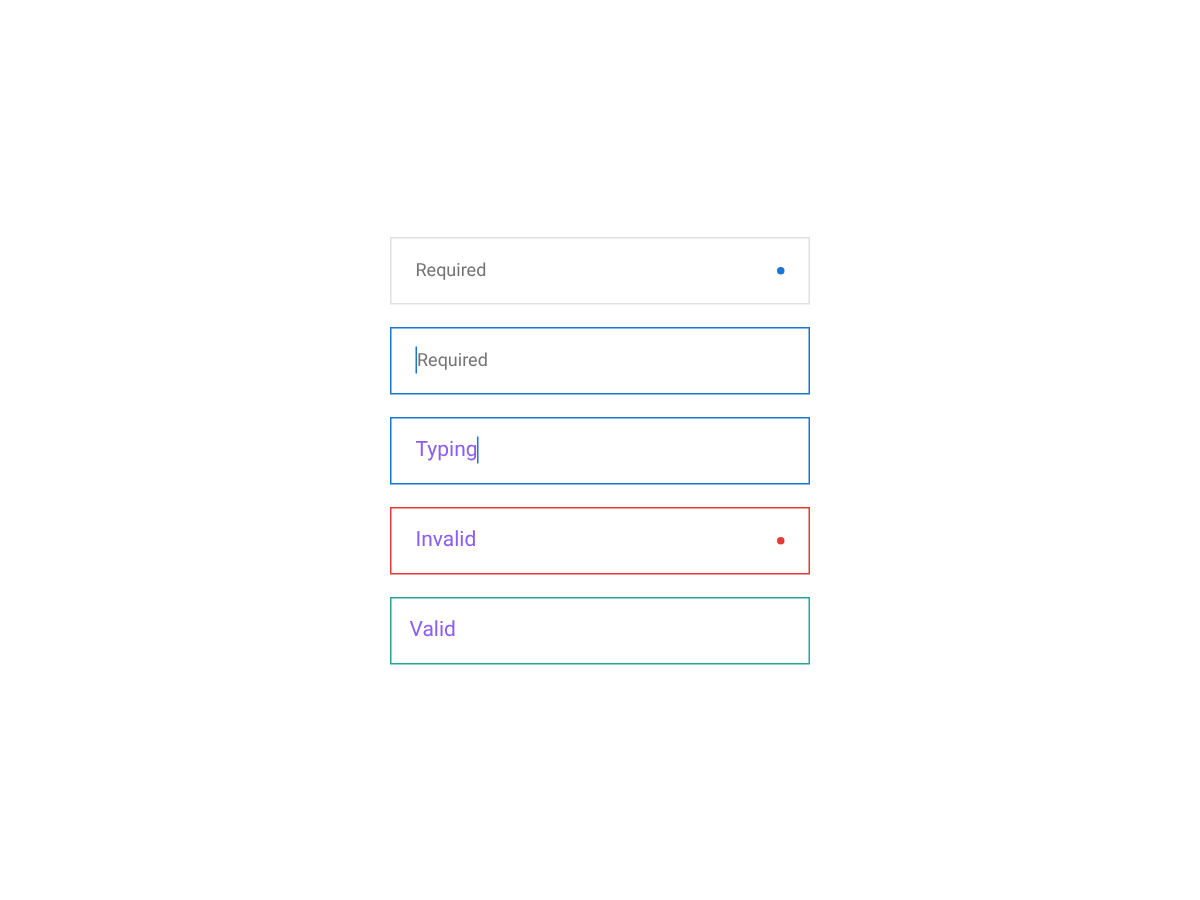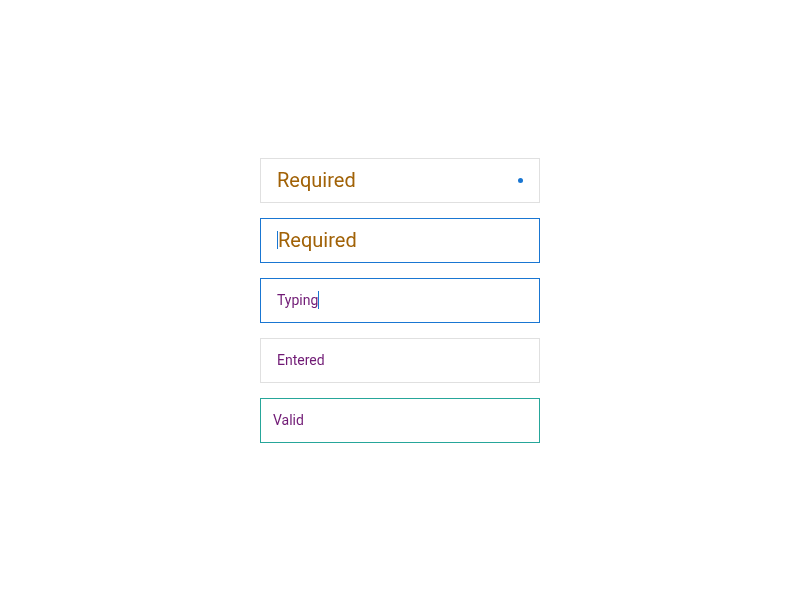--- a/index.html
+++ b/index.html
@@ -35,26 +35,26 @@
       border-color: #1976d2;
     }
     .field.invalid {
       border-color: #e53935;
     }
     .field.valid {
       border-color: #26a69a;
       padding-left: 12px;
     }
     .placeholder-text {
-      color: #a16207;
-      font-size: 20px;
+      color: #737373;
+      font-size: 12px;
       font-weight: 400;
     }
     .entered-text {
-      color: #701a75;
+      color: #8b5cf6;
       font-size: 14px;
       font-weight: 400;
     }
     .dot {
       position: absolute;
       right: 16px;
       width: 5px;
       height: 5px;
       border-radius: 50%;
     }
@@ -103,22 +103,23 @@
     </div>
   </div>
 
   <div class="field focused">
     <div class="focused-content">
       <span class="entered-text">Typing</span>
       <span class="cursor"></span>
     </div>
   </div>
 
-  <div class="field">
-    <span class="entered-text">Entered</span>
+
+  <div class="field invalid">
+    <span class="entered-text">Invalid</span>
+    <span class="dot red"></span>
   </div>
-
 
   <div class="field valid">
     <span class="entered-text">Valid</span>
   </div>
 
 </div>
 
 </body></html>

